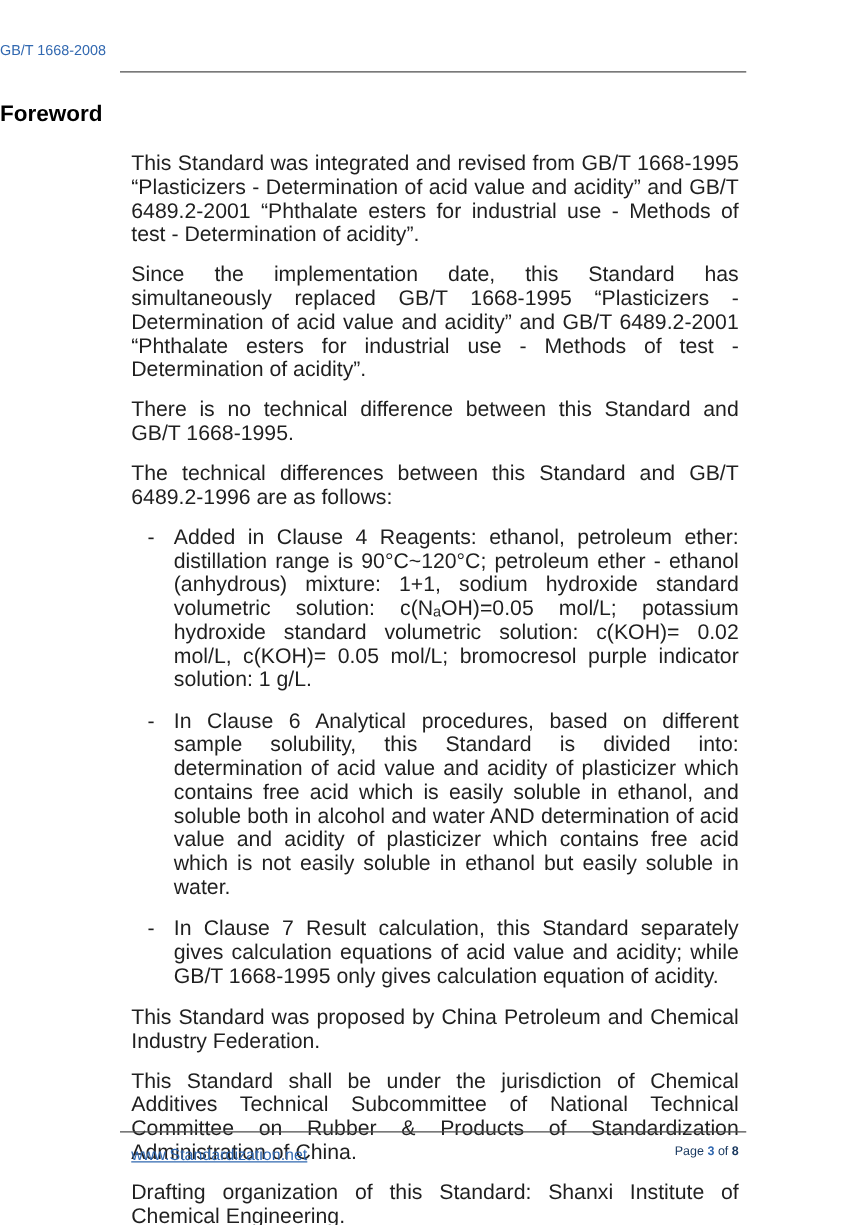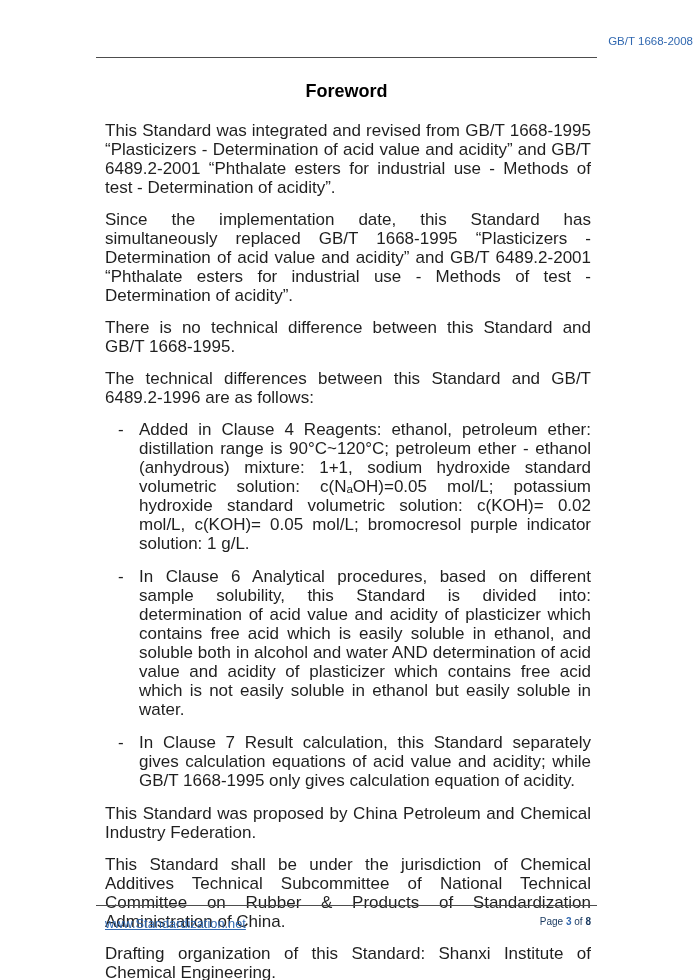--- a/index.html
+++ b/index.html
@@ -18,35 +18,34 @@
     text-align: center;
     color: #fe0000;
     font-size: 13.5px;
     z-index: 2;
     text-decoration: none;
     cursor: pointer;
   }
   .doc-number {
     position: absolute;
     top: 35px; left: 0; width: 100%;
-    text-align: right;
+    text-align: left;
     color: #3168b0;
     font-size: 11.5px;
     z-index: 1;
   }
   .header-rule {
     position: absolute;
     top: 57px; left: 96px; width: 501px;
     height: 0;
     border-top: 1px solid #4d4d4d;
   }
   .title {
     position: absolute;
     top: 81px; left: 0; width: 100%;
-    text-align: center;
     font-size: 18px;
     font-weight: bold;
     color: #000000;
     margin: 0;
   }
   .content {
     position: absolute;
     top: 121px; left: 105px; width: 486px;
     color: #1f1f1f;
     font-size: 17px;

